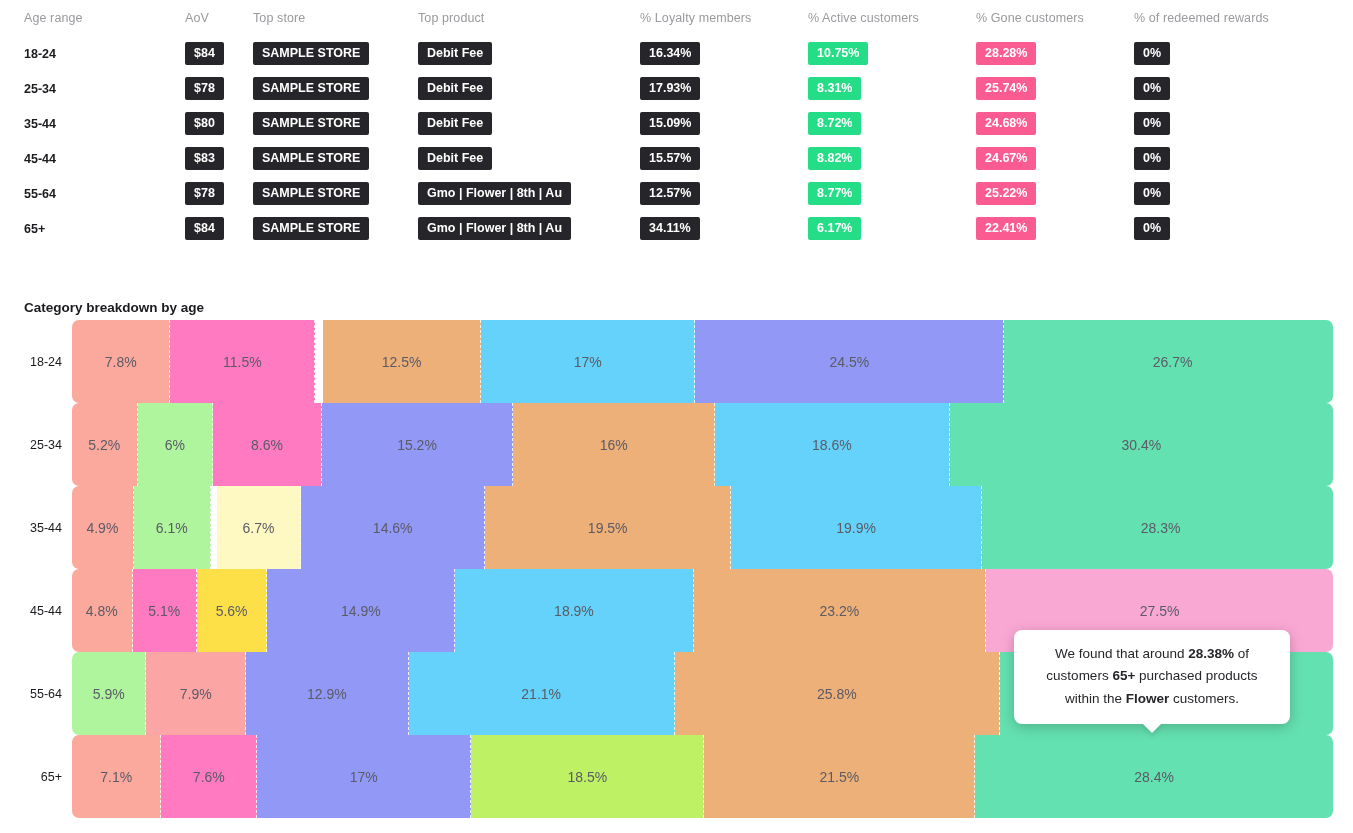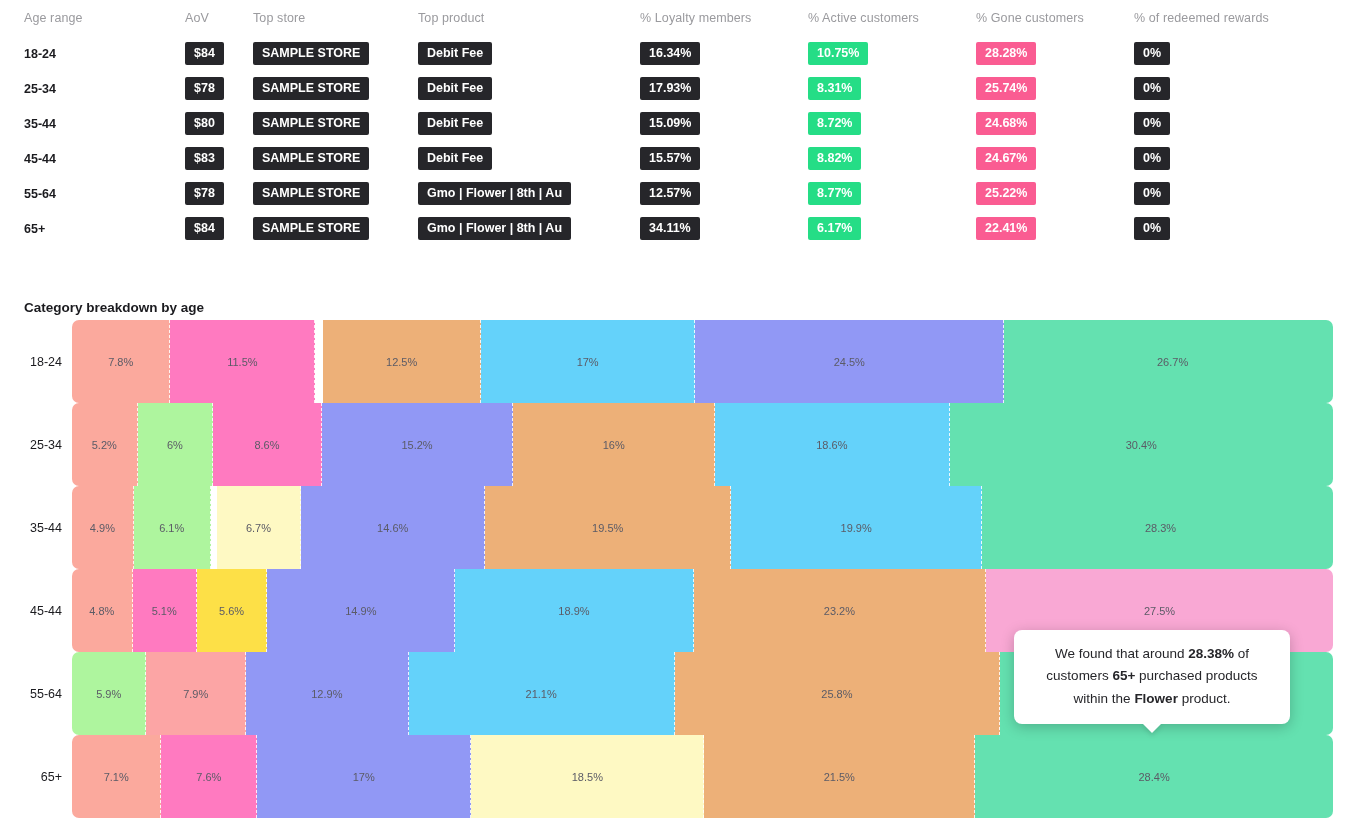--- a/index.html
+++ b/index.html
@@ -52,21 +52,21 @@
   .brow-label {
     width:72px; text-align:right; padding-right:10px;
     font-size:12.5px; color:#1b1b1f; font-weight:400; white-space:nowrap;
   }
   .bar {
     position:relative; height:83px; width:1261px;
     display:flex; border-radius:7px; overflow:hidden;
   }
   .seg {
     display:flex; align-items:center; justify-content:center;
-    height:100%; font-size:11px; color:#5b5b66;
+    height:100%; font-size:14px; color:#5b5b66;
     border-right:1px dashed rgba(255,255,255,.85);
     overflow:hidden; white-space:nowrap;
   }
   .seg:last-child { border-right:none; }
 
   
   .tooltip {
     position:absolute; left:1014px; top:630px; width:276px;
     background:#ffffff; border-radius:8px;
     box-shadow:0 3px 14px rgba(0,0,0,.22);
@@ -336,25 +336,25 @@
           <div class="seg" style="flex: 0 0 25.8%; background: rgb(237, 176, 120);">25.8%</div>
           <div class="seg" style="flex: 0 0 26.4%; background: rgb(100, 225, 176);"></div>
         </div>
       </div>
       <div class="brow">
         <div class="brow-label">65+</div>
         <div class="bar">
           <div class="seg" style="flex: 0 0 7.09291%; background: rgb(251, 169, 157);">7.1%</div>
           <div class="seg" style="flex: 0 0 7.59241%; background: rgb(255, 122, 192);">7.6%</div>
           <div class="seg" style="flex: 0 0 16.983%; background: rgb(145, 152, 245);">17%</div>
-          <div class="seg" style="flex: 0 0 18.4815%; background: #fef9c3;">18.5%</div>
+          <div class="seg" style="flex: 0 0 18.4815%; background: #bef264;">18.5%</div>
           <div class="seg" style="flex: 0 0 21.4785%; background: rgb(237, 176, 120);">21.5%</div>
           <div class="seg" style="flex: 0 0 28.3716%; background: rgb(100, 225, 176);">28.4%</div>
         </div>
       </div>
     </div>
 
   <div class="tooltip">
-    <span id="tooltip-text"><span>We found that around </span><b>28.38%</b><span> of customers </span><b>65+</b><span> purchased products within the </span><b>Flower</b><span> product.</span></span>
+    <span id="tooltip-text"><span>We found that around </span><b>28.38%</b><span> of customers </span><b>65+</b><span> purchased products within the </span><b>Flower</b><span> customers.</span></span>
     <span class="tip-arrow"></span>
   </div>
 
 </div>
 
 </body></html>

